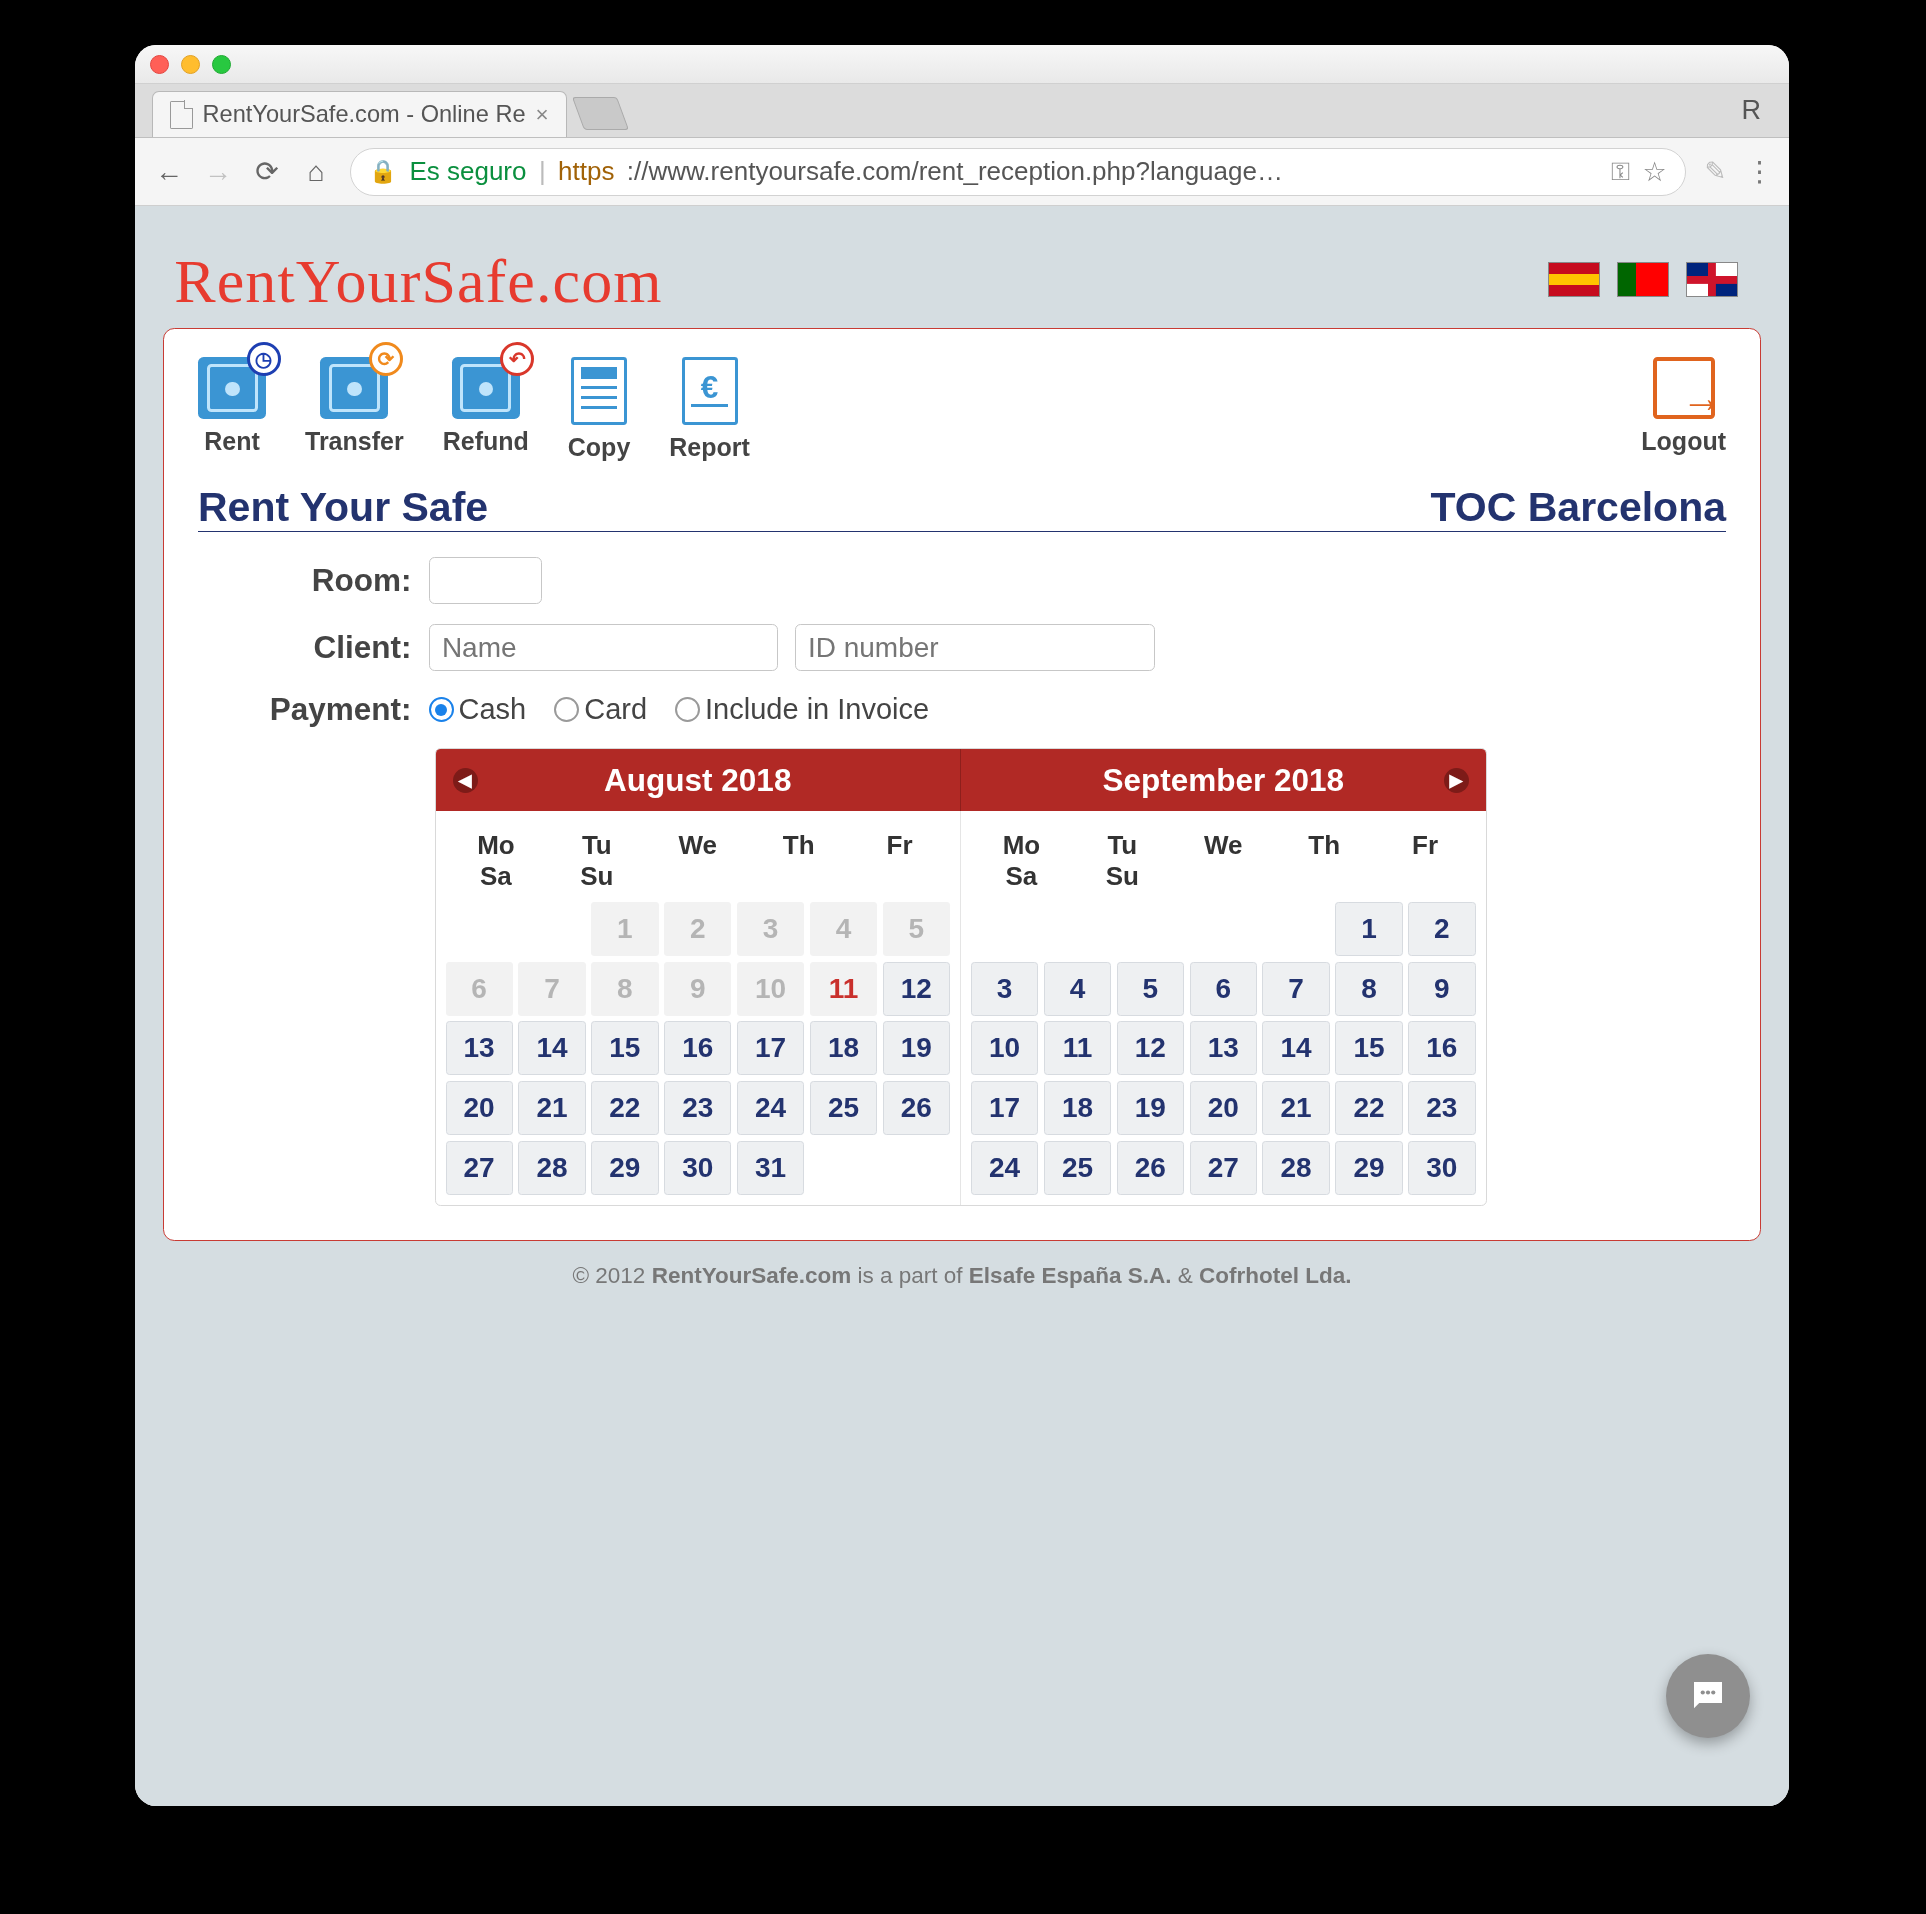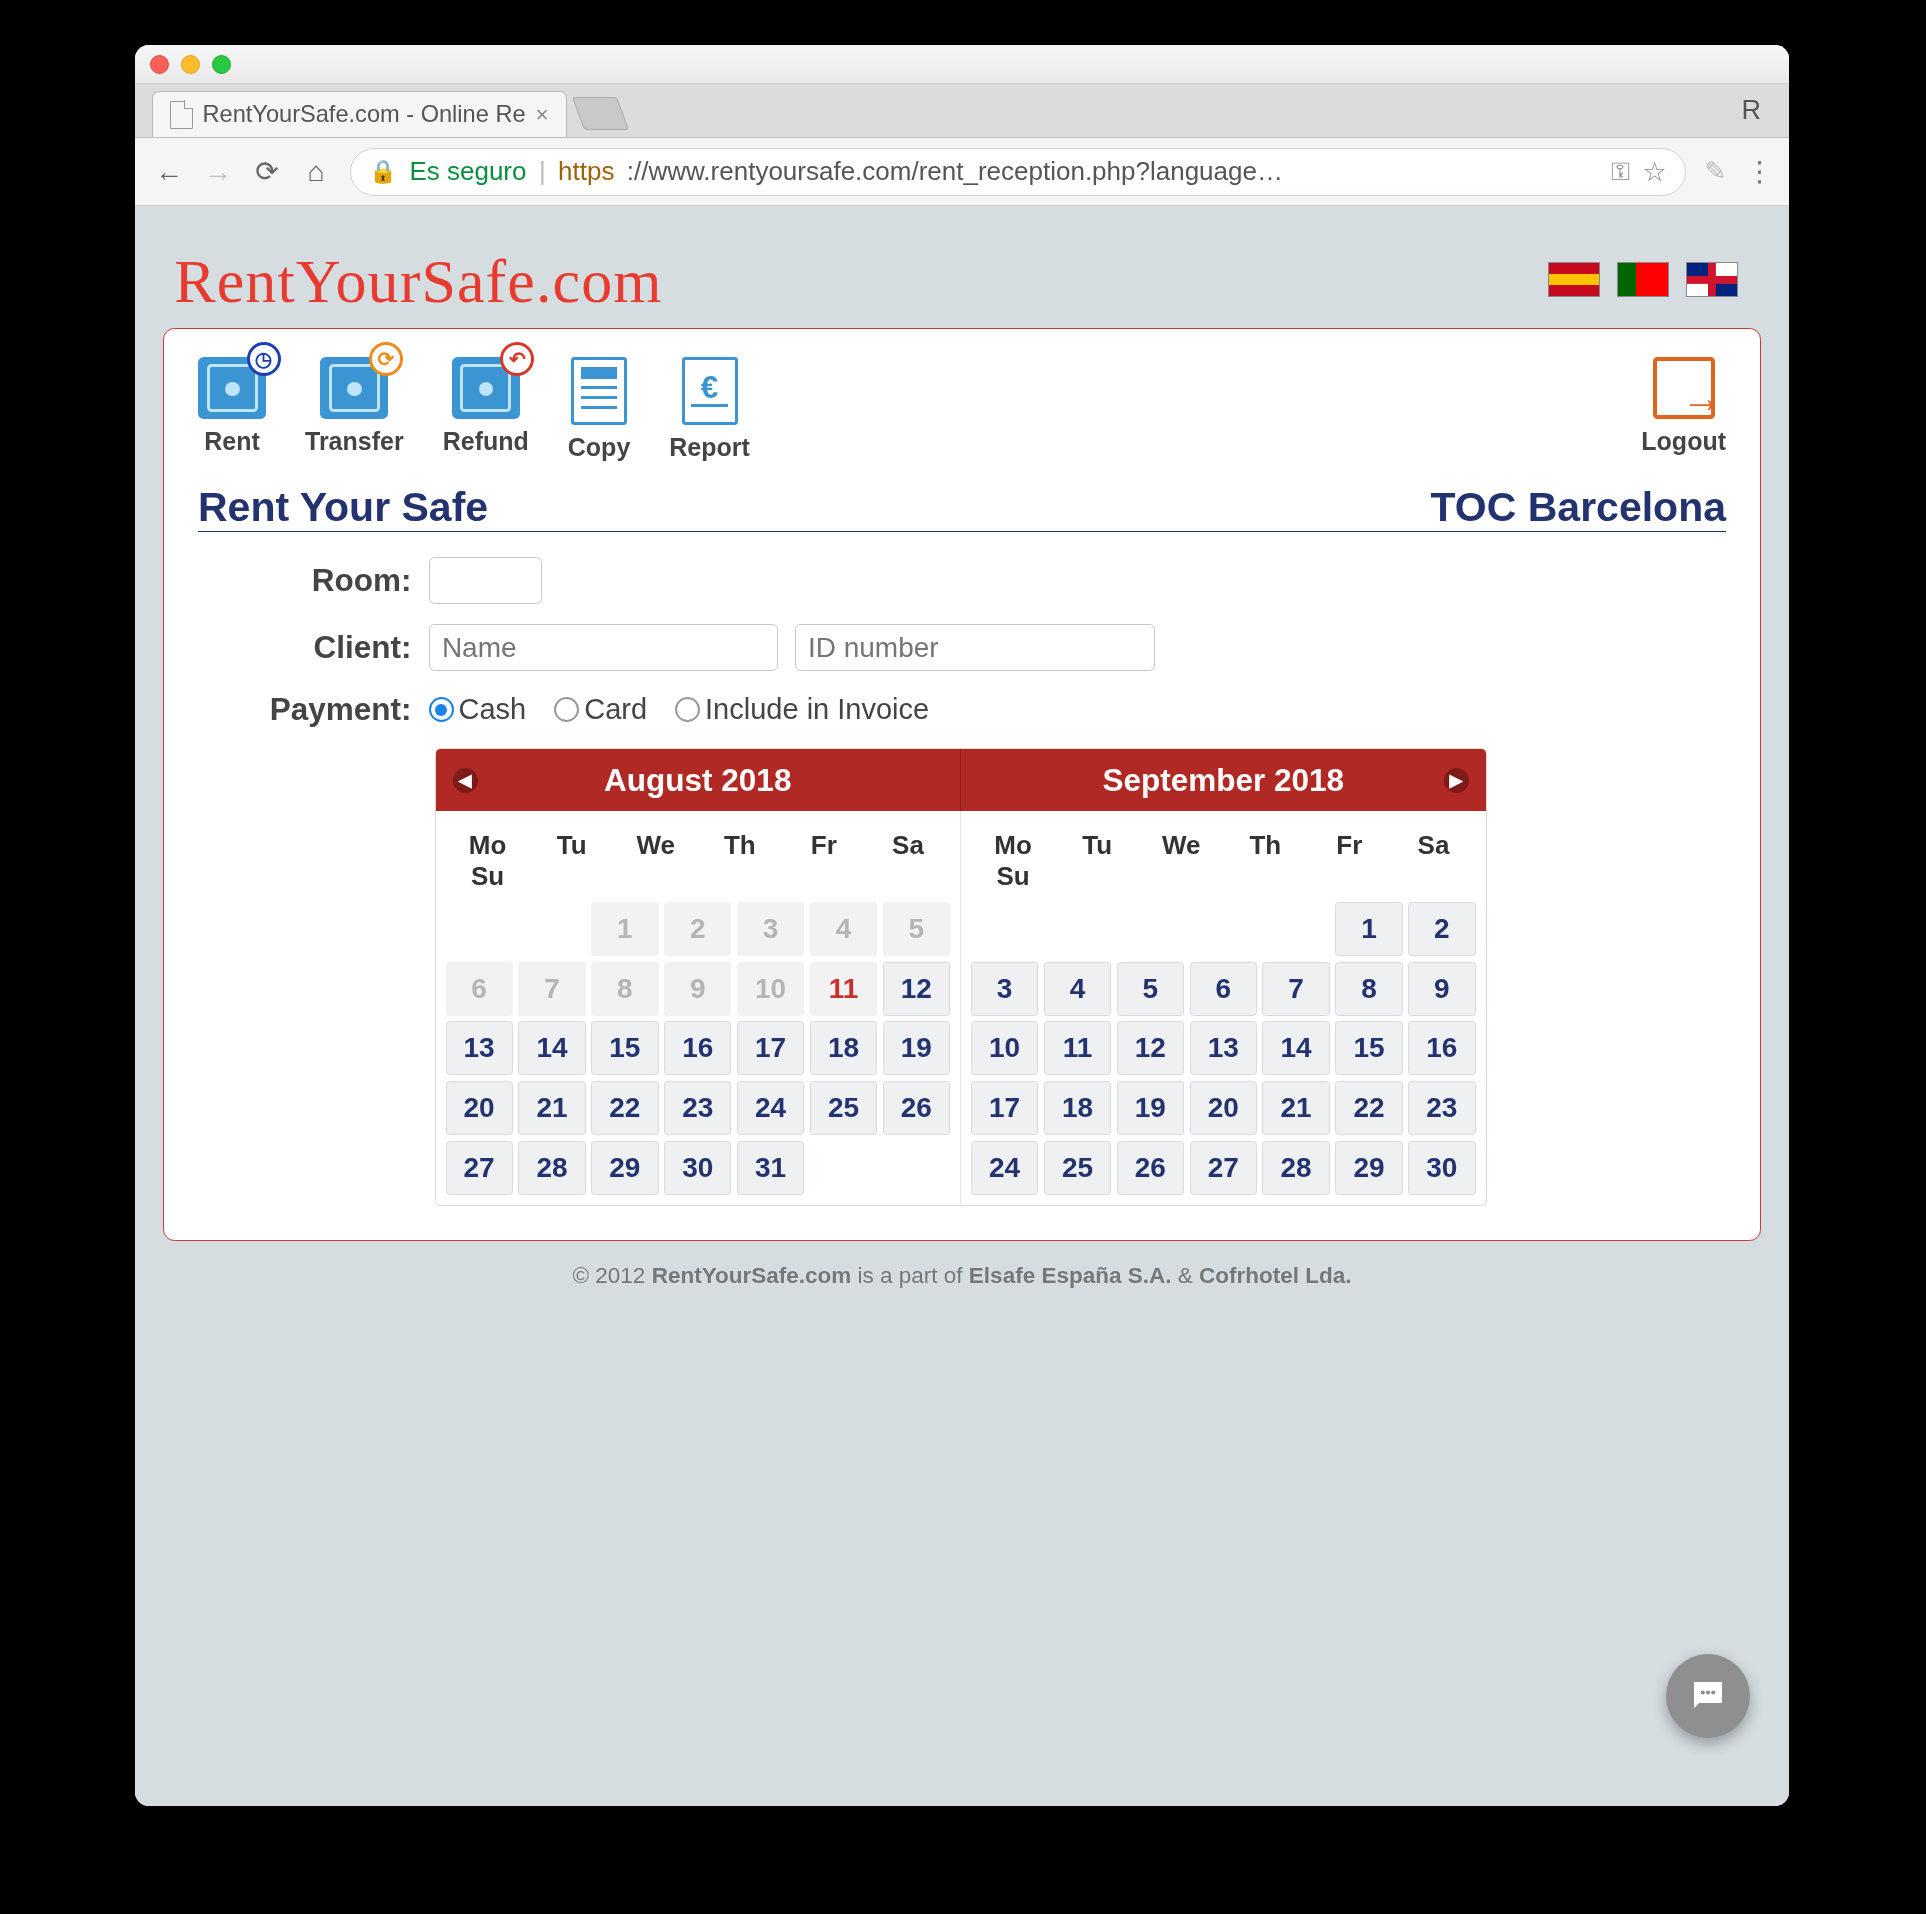--- a/index.html
+++ b/index.html
@@ -1,17 +1,17 @@
 <!DOCTYPE html>
 <html style="font-size:9px"><head>
 <meta charset="utf-8">
 <style>
   * { box-sizing: border-box; margin: 0; padding: 0; }
   html, body { width: 1926px; height: 1915px; background: #000; font-family: "Helvetica Neue", Arial, sans-serif; }
-  .stage { position: absolute; left: 135px; top: 45px; width: 1654px; height: 1761px; background: #fff; border-radius: 14px; box-shadow: 0 17px 51px rgba(0,0,0,.6); overflow: hidden; }
+  .stage { position: absolute; left: 135px; top: 45px; width: 1654px; height: 1761px; background: #fff; border-radius: 21px; box-shadow: 0 17px 51px rgba(0,0,0,.6); overflow: hidden; }
 
   
   .titlebar { height: 39px; background: linear-gradient(#f7f7f7,#e9e9e9); display: flex; align-items: center; padding: 0 14.6px; border-bottom: 0.6px solid #d0d0d0; }
   .traffic { display: flex; gap: 12.4px; }
   .dot { width: 19px; height: 19px; border-radius: 50%; }
   .dot.red { background: #ff5f57; border:0.6px solid #e24640;}
   .dot.yellow { background:#ffbd2e; border:0.6px solid #e1a125;}
   .dot.green { background:#28c840; border:0.6px solid #1faa33;}
 
   
@@ -97,21 +97,21 @@
   .cal-wrap{ margin-left:214px; margin-top:5.6px; border:1.1px solid #d9d9d9; border-radius:5.6px; overflow:hidden; width:1052px;}
   .cal-head{ background:#b12925; color:#fff; display:flex; height:62px;}
   .cal-half-head{flex:1; display:flex; align-items:center; justify-content:center; font-size:31.5px; font-weight:800; position:relative;}
   .cal-half-head:first-child{border-right:1.1px solid #8e1f1c;}
   .cal-nav{ position:absolute; top:19px; width:25px; height:25px; border-radius:50%; background:#7d1b18; color:#fff; display:flex; align-items:center; justify-content:center; font-size:17px;}
   .cal-nav.prev{left:17px;}
   .cal-nav.next{right:17px;}
   .cal-body{ display:flex;}
   .cal-half{ flex:1; padding:10px;}
   .cal-half:first-child{border-right:1.1px solid #e5e5e5;}
-  .dow{ display:grid; grid-template-columns:repeat(6,1fr); text-align:center; font-size:26px; font-weight:800; color:#333; padding:9px 0 10px;}
+  .dow{ display:grid; grid-template-columns:repeat(5,1fr); text-align:center; font-size:26px; font-weight:800; color:#333; padding:9px 0 10px;}
   .days{ display:grid; grid-template-columns:repeat(7,1fr); gap:5.6px;}
   .day{ height:54px; display:flex; align-items:center; justify-content:center; font-size:28px; font-weight:800; border-radius:3.4px;}
   .day.blank{ background:transparent;}
   .day.dis{ background:#f2f2f2; color:#b5b5b5;}
   .day.act{ background:#eef0f2; color:#23336f; border:1.1px solid #d7dbe0; cursor:pointer;}
   .day.today{ color:#c9302c;}
 
   
   .footer{ text-align:center; font-size:22.5px; color:#777; padding:22.5px 0;}
   .footer b{ color:#777;}

